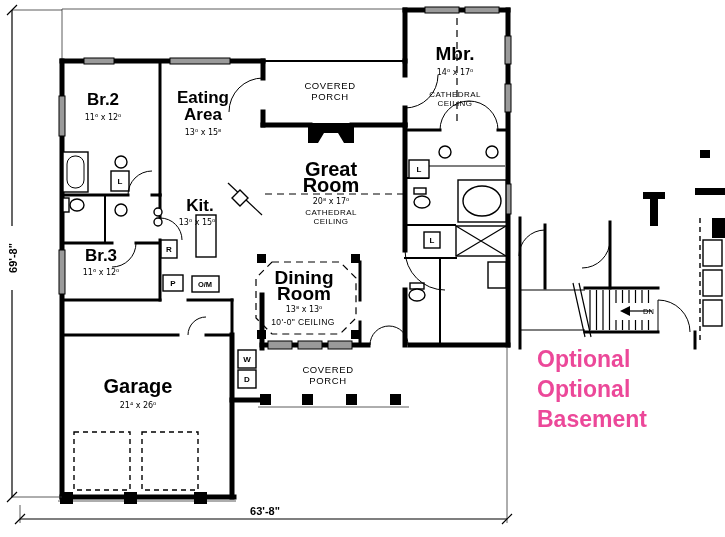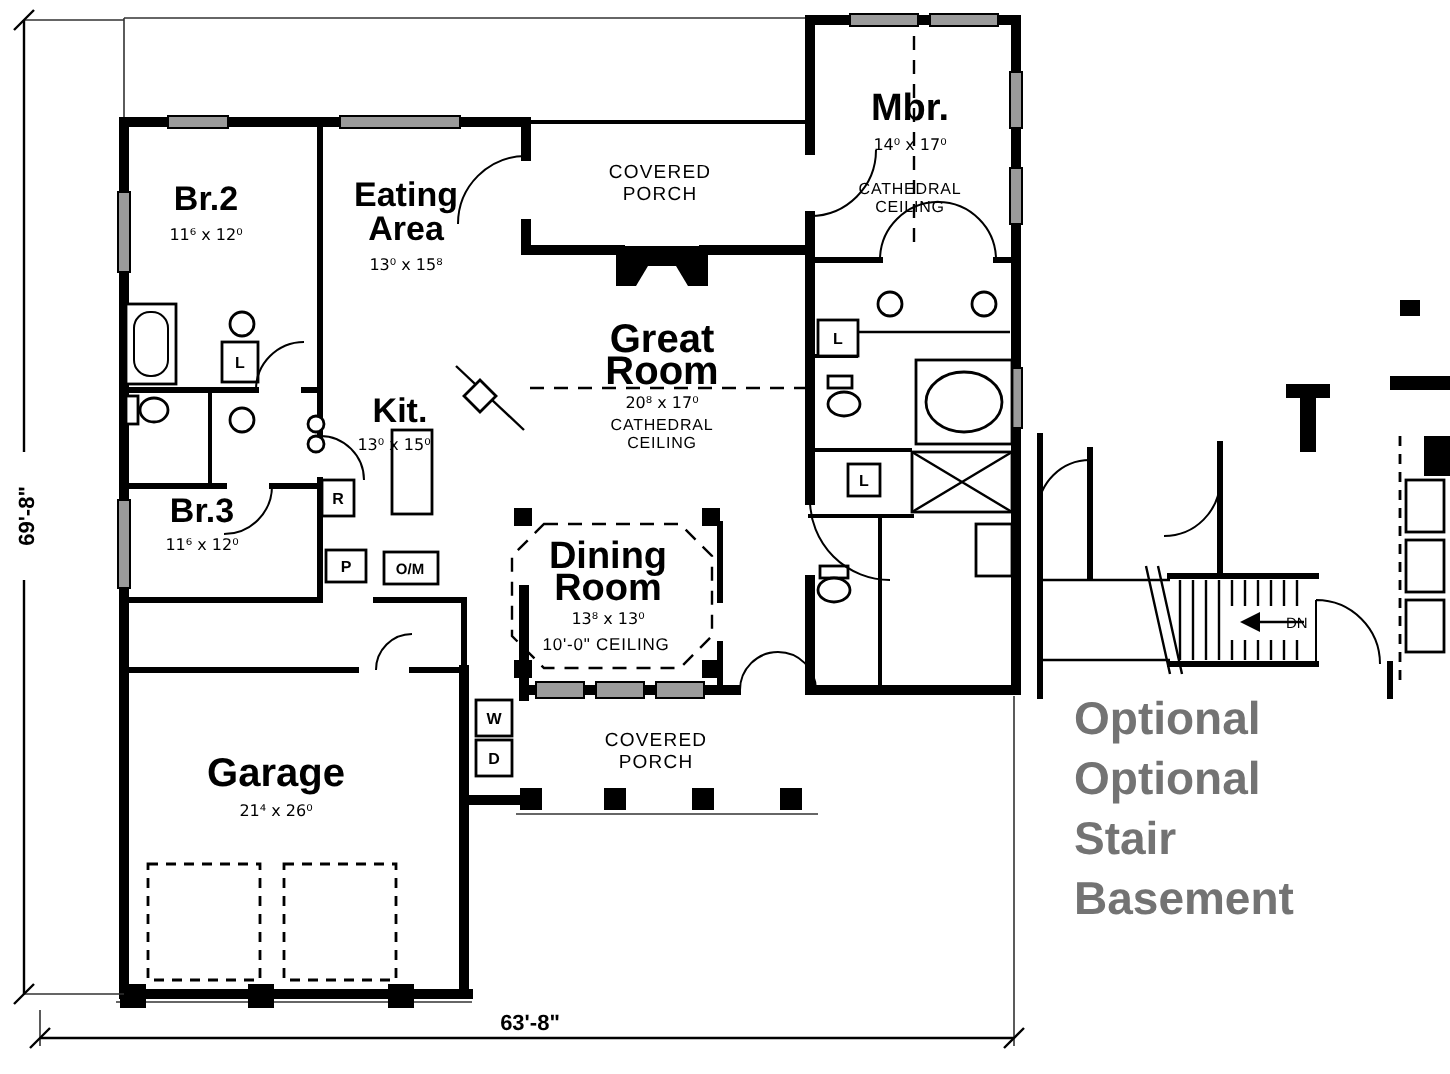--- a/index.html
+++ b/index.html
@@ -22,21 +22,21 @@
   .t1{stroke:#000;stroke-width:1.2;fill:none;}
   .t08{stroke:#333;stroke-width:.8;fill:none;}
   .dash{stroke:#000;stroke-width:1.2;fill:none;stroke-dasharray:7 5;}
   .dash2{stroke:#000;stroke-width:1.4;fill:none;stroke-dasharray:5 4;}
   .win{fill:#9a9a9a;stroke:#000;stroke-width:1;}
   .blk{fill:#000;stroke:none;}
   .fix{stroke:#000;stroke-width:1.4;fill:#fff;}
   .arc{stroke:#000;stroke-width:1;fill:none;}
   #stair-note{position:absolute;left:537px;top:344px;width:180px;
      font-family:"Liberation Sans",sans-serif;font-weight:bold;font-size:23px;
-     line-height:30px;color:#737373;}
+     line-height:30px;color:#ec4899;}
 </style>
 </head>
 <body>
 
 <div id="stage">
 <svg width="725" height="537" viewBox="0 0 725 537">
 
   <g>
     <path class="t08" d="M62 9 H404"></path>
     <path class="t08" d="M62 9 V61"></path>
@@ -265,16 +265,15 @@
     <rect x="4" y="226" width="18" height="64" fill="#fff"></rect>
     <text class="dim-label" text-anchor="middle" transform="rotate(-90 13 258)" x="13" y="262">69'-8"</text>
     <rect x="238" y="504" width="56" height="13" fill="#fff"></rect>
     <text class="dim-label" x="265" y="515" text-anchor="middle">63'-8"</text>
   </g>
 </svg>
 
 <div id="stair-note">
   <div>Optional</div>
   <div>Optional</div>
-  <div>Stair</div>
   <div>Basement</div>
 </div>
 </div>
 
 </body></html>

